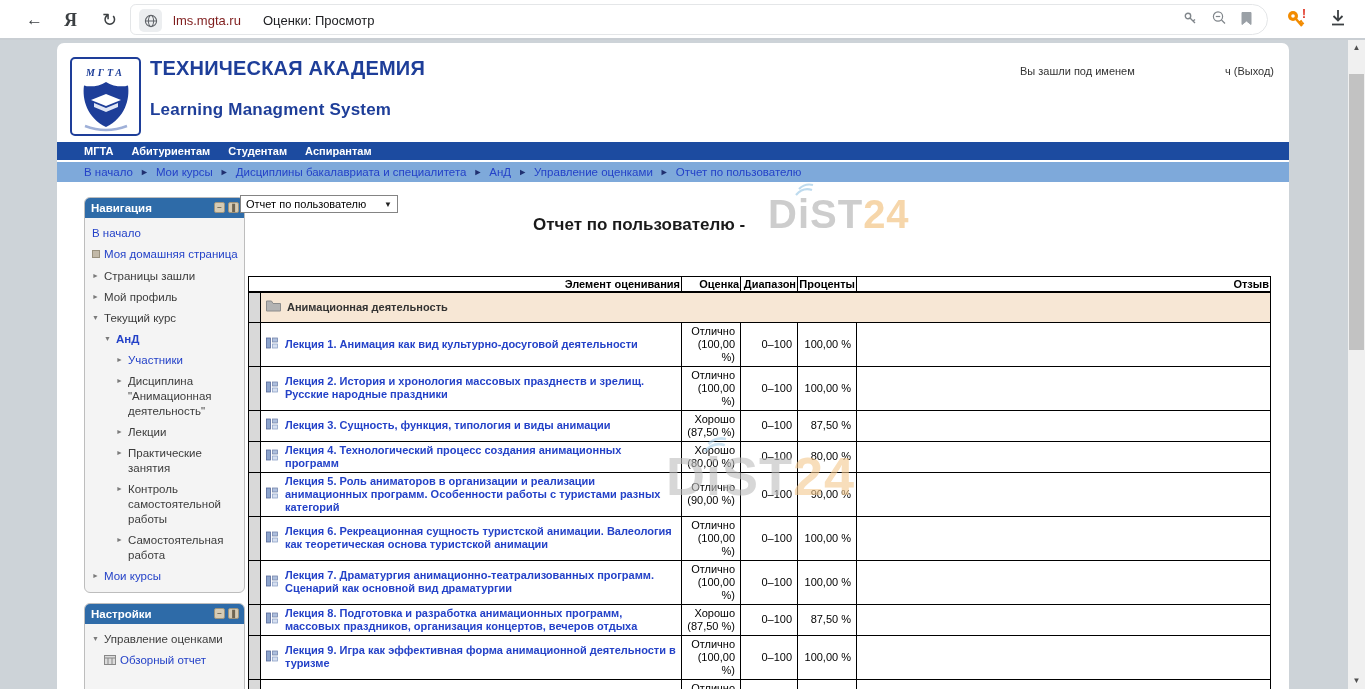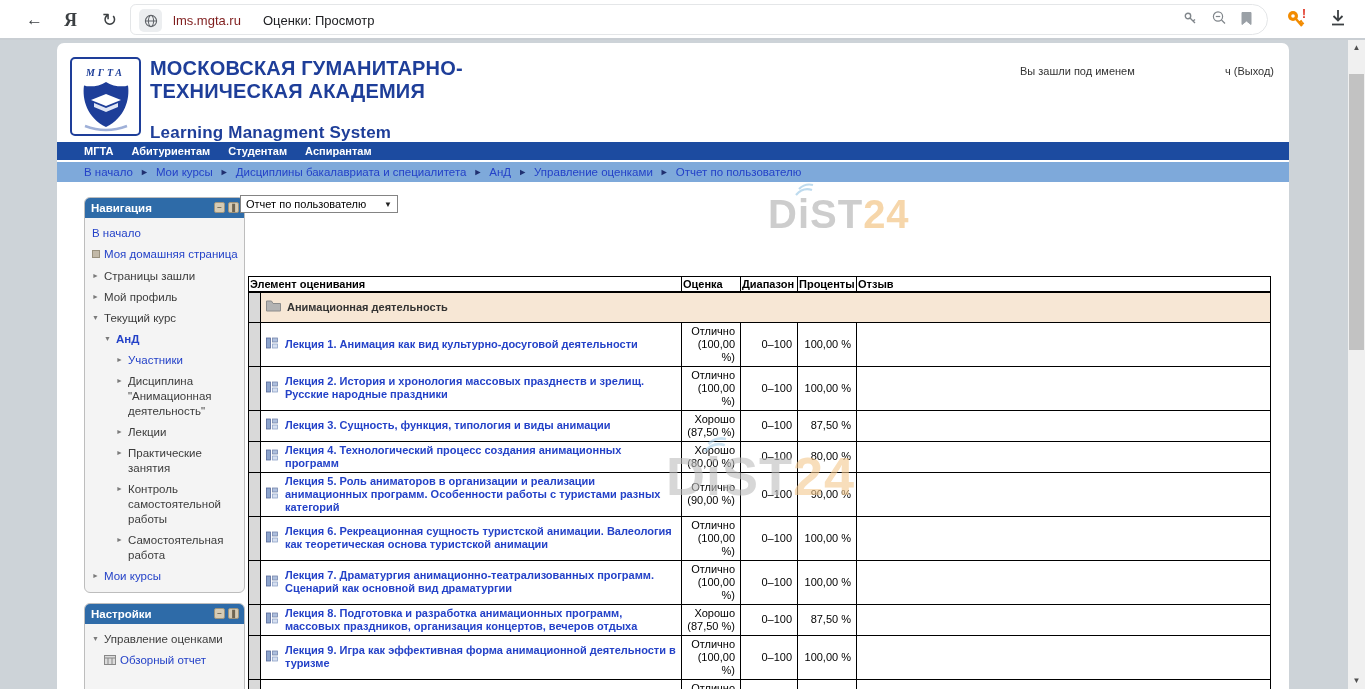--- a/index.html
+++ b/index.html
@@ -80,21 +80,21 @@
   .wm-1{left:711px;top:149px;font-size:40px;opacity:.75}
   .wm-2{left:609px;top:402px;font-size:54px;opacity:.6}
   .wm-gray{color:#bdbdbd}
   .wm-orange{color:#f4c98e}
   .wm-arcs{position:absolute;top:-11px}
   .wm-1 .wm-arcs{left:24px}
   .wm-2 .wm-arcs{left:33px}
 
   table.grades{position:absolute;left:191px;top:233px;width:1022px;border-collapse:collapse;font-size:11px;table-layout:fixed;background:#fff}
   .grades th,.grades td{border:1px solid #000;padding:2px 5px;vertical-align:middle}
-  .grades th{font-weight:bold;text-align:left;height:15px;border-bottom:2px solid #000;padding:1px}
+  .grades th{font-weight:bold;text-align:right;height:15px;border-bottom:2px solid #000;padding:1px}
   .grades td.c-indent{background:var(--indent-gray);padding:0}
   .grades tr.category-row td{background:var(--category-bg);height:30px}
   .grades tr.category-row td.c-indent{background:var(--indent-gray)}
   .cat-label{font-weight:bold;color:#333;display:flex;align-items:center;gap:6px}
   .grades tr.item-row td{height:31px}
   .grades td.c-name{text-align:left}
   .name-wrap{display:flex;align-items:center;gap:6px;line-height:13px}
   .name-wrap .g-icon{flex:0 0 13px;margin-top:0px}
   a.g-link{color:var(--link-color);font-weight:bold;text-decoration:none;cursor:pointer}
   .grades td.c-grade,.grades td.c-range,.grades td.c-pct{text-align:right;line-height:13px}
@@ -162,21 +162,20 @@
     <div class="logo">
       <div><span class="logo-text">МГТА</span></div>
       <svg width="58" height="56" viewBox="0 0 58 56">
         <path d="M29 2 C36 7 47 7 51 5.5 C53 19 48 38 29 47 C10 38 5 19 7 5.5 C11 7 22 7 29 2 Z" fill="#1e3e99"></path>
         <path d="M14 20 L29 14 L44 20 L29 26 Z" fill="#fff"></path>
         <path d="M17 23 L29 28 L41 23 L41 27 L29 32 L17 27 Z" fill="#dfe5f5"></path>
         <path d="M8 46 Q29 54 50 46" stroke="#9fb0d8" stroke-width="2.5" fill="none"></path>
       </svg>
     </div>
     <div class="site-title">
-      <div>МОСКОВСКАЯ ГУМАНИТАРНО-</div>
       <div>ТЕХНИЧЕСКАЯ АКАДЕМИЯ</div>
       <div class="site-subtitle">Learning Managment System</div>
     </div>
     <span class="login-prefix">Вы зашли под именем</span>
     <span class="login-suffix">ч (Выход)</span>
 
     <nav class="topnav" id="topnav">
         <a href="#">МГТА</a>
         <a href="#">Абитуриентам</a>
         <a href="#">Студентам</a>
@@ -284,20 +283,21 @@
             <span class="lab link">Обзорный отчет</span>
           </div>
         </div>
     </div>
 
     <div class="report-select">
       <span>Отчет по пользователю</span>
       <span class="caret">▼</span>
     </div>
 
+    <h1 class="report-title">Отчет по пользователю -</h1>
 
     <div class="watermark wm-1">
       <span class="wm-gray">DiST</span><span class="wm-orange">24</span>
       <svg class="wm-arcs" width="26" height="16" viewBox="0 0 26 16">
           <path d="M4 14 Q11 6 20 9" stroke="#a9cfe9" stroke-width="2.2" fill="none"></path>
           <path d="M7 8 Q13 2 21 4" stroke="#a9cfe9" stroke-width="2.2" fill="none"></path>
         </svg>
     </div>
     <div class="watermark wm-2">
       <span class="wm-gray">DiST</span><span class="wm-orange">24</span>

